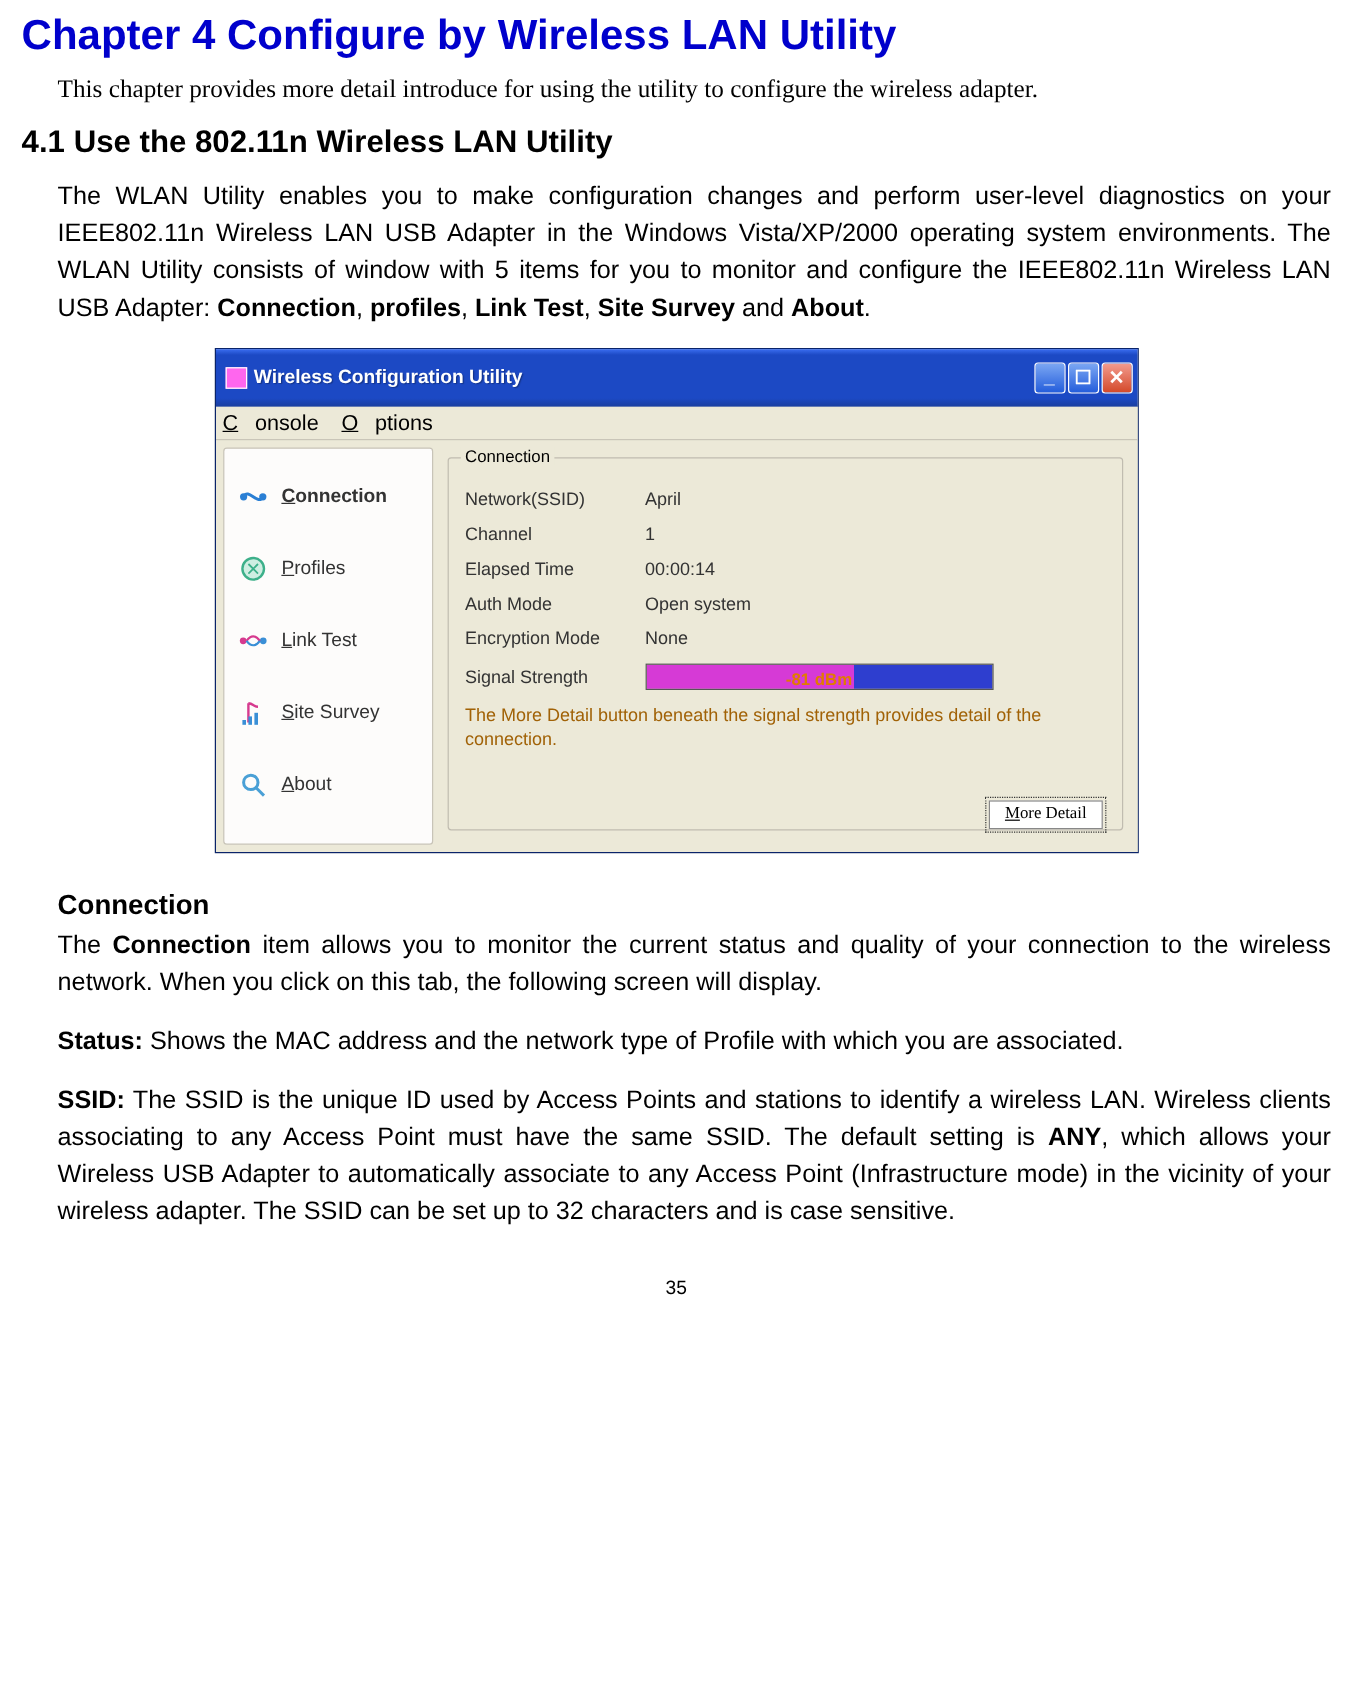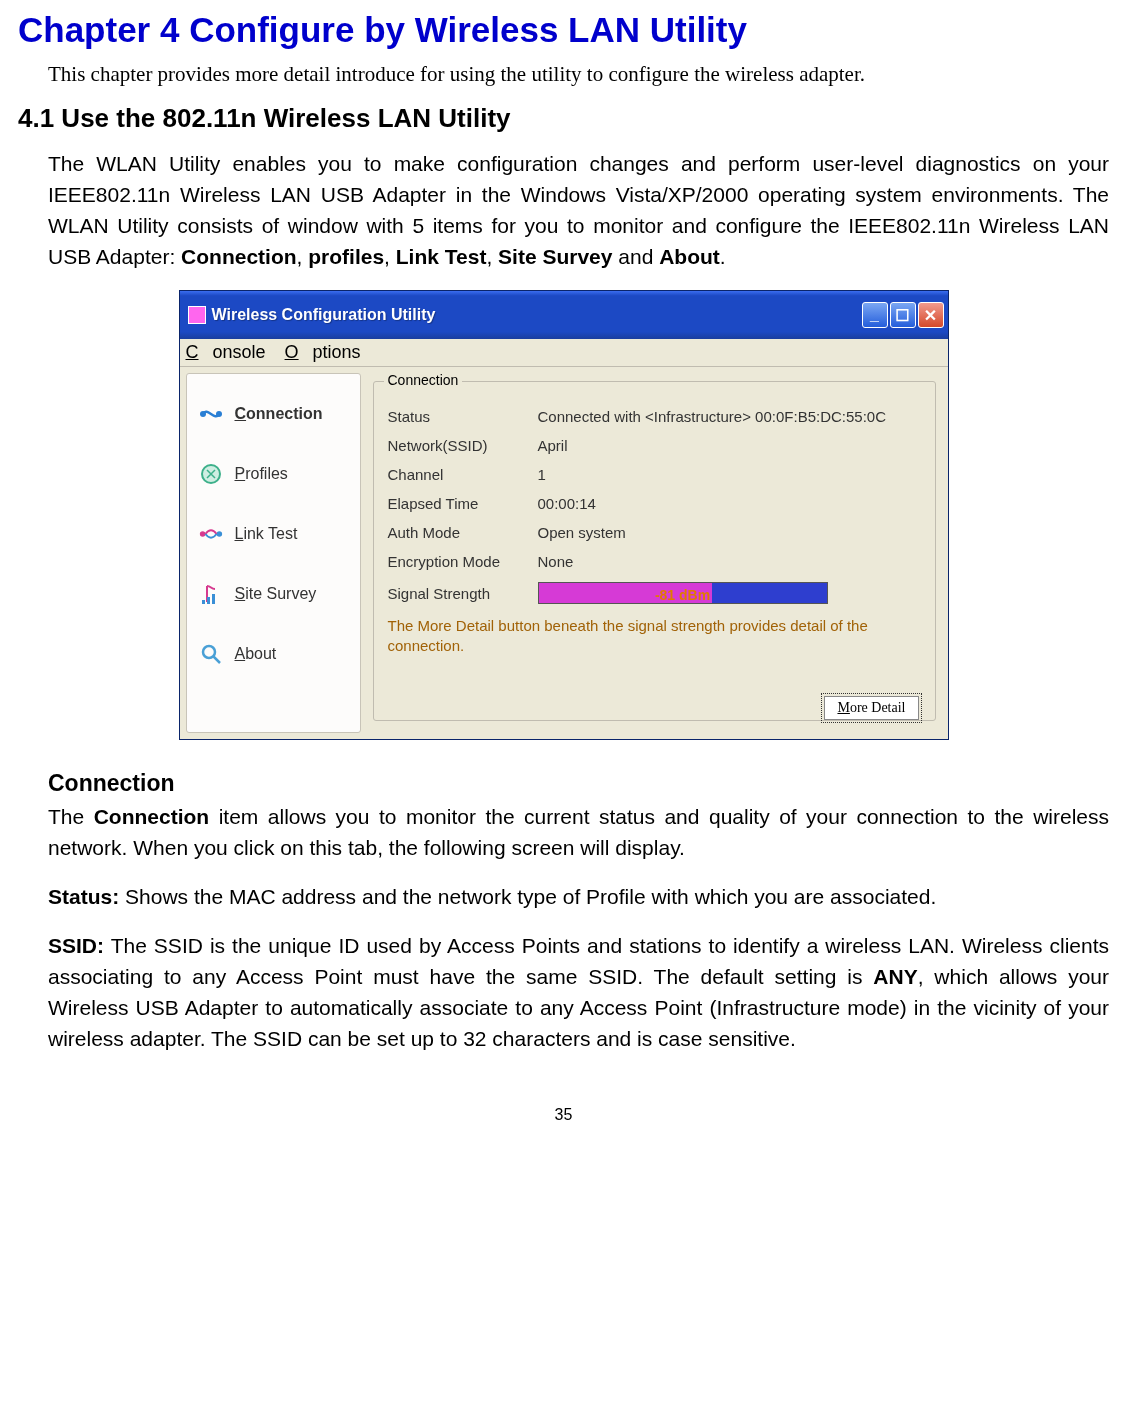--- a/index.html
+++ b/index.html
@@ -195,21 +195,21 @@
 
     .subhead {
       font-size: 23px;
       font-weight: bold;
       margin-left: 30px;
       margin-bottom: 4px;
     }
     .page-number {
       text-align: center;
       font-size: 16px;
-      margin-top: 52px;
+      margin-top: 40px;
     }
   </style>
 </head>
 <body>
 
 <h1 class="chapter-title">Chapter 4    Configure by Wireless LAN Utility</h1>
 <p class="chapter-intro">This chapter provides more detail introduce for using the utility to configure the wireless adapter.</p>
 
 <h2 class="section-title">4.1 Use the 802.11n Wireless LAN Utility</h2>
 
@@ -290,24 +290,20 @@
           <span class="side-label"><span class="u">A</span><span>bout</span></span>
         </div>
 
       </div>
 
       <div class="main-panel">
         <div class="groupbox">
           <div class="groupbox-title">Connection</div>
 
           <div class="field-row">
-            <div class="field-label">Status</div>
-            <div class="field-value">Connected with &lt;Infrastructure&gt; 00:0F:B5:DC:55:0C</div>
-          </div>
-          <div class="field-row">
             <div class="field-label">Network(SSID)</div>
             <div class="field-value">April</div>
           </div>
           <div class="field-row">
             <div class="field-label">Channel</div>
             <div class="field-value">1</div>
           </div>
           <div class="field-row">
             <div class="field-label">Elapsed Time</div>
             <div class="field-value">00:00:14</div>

